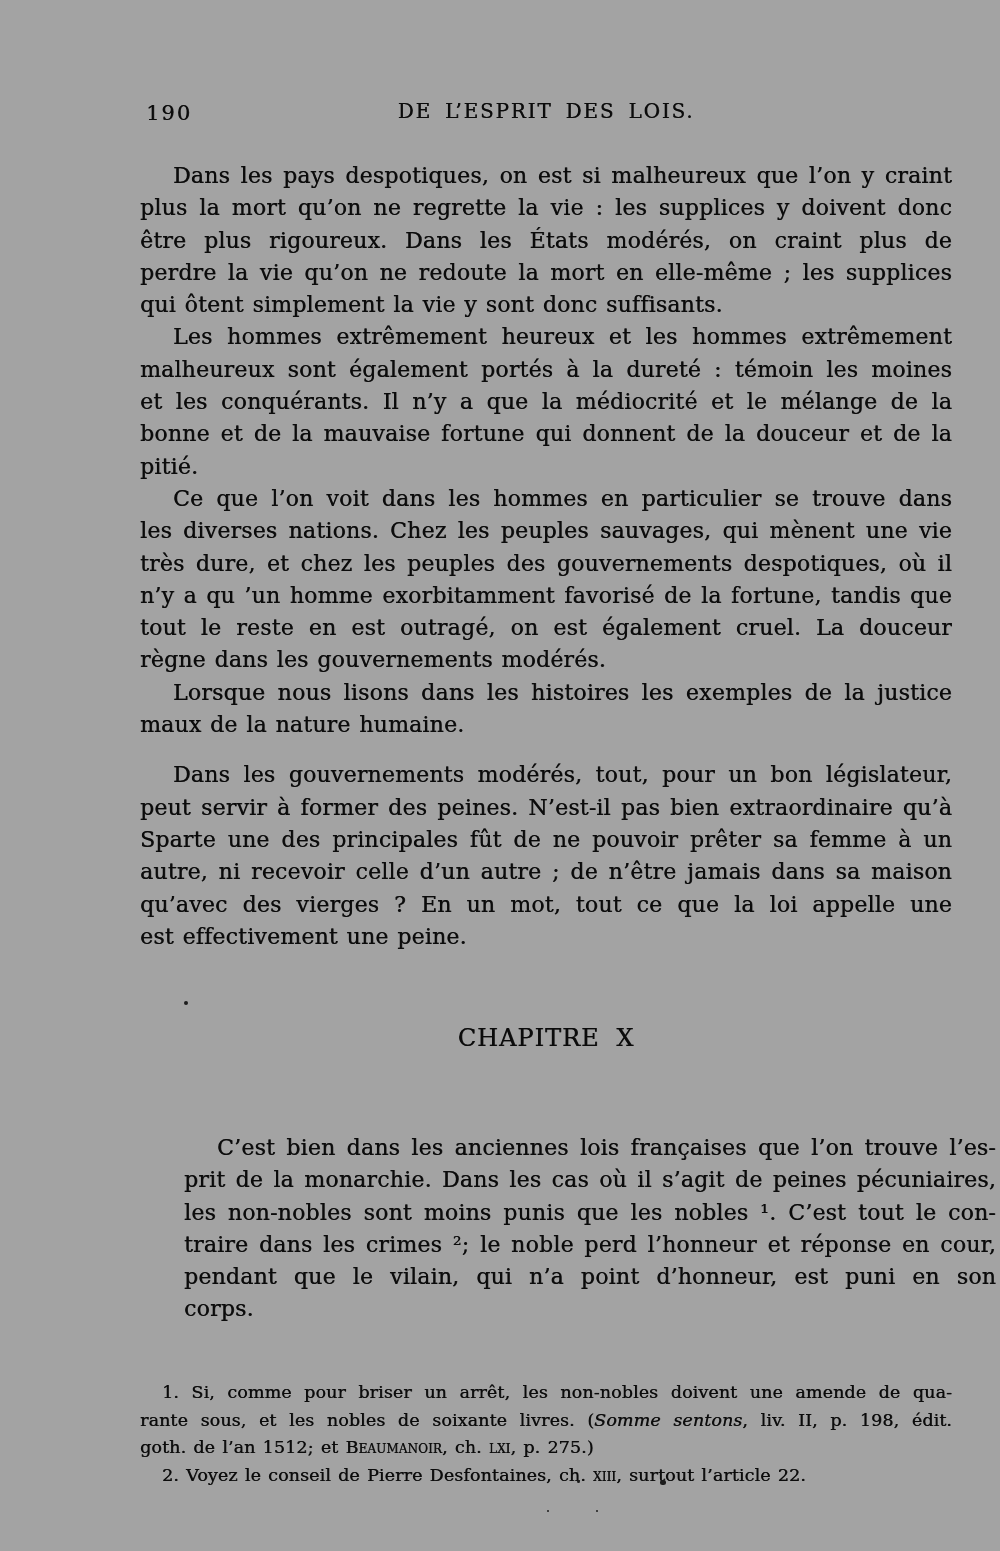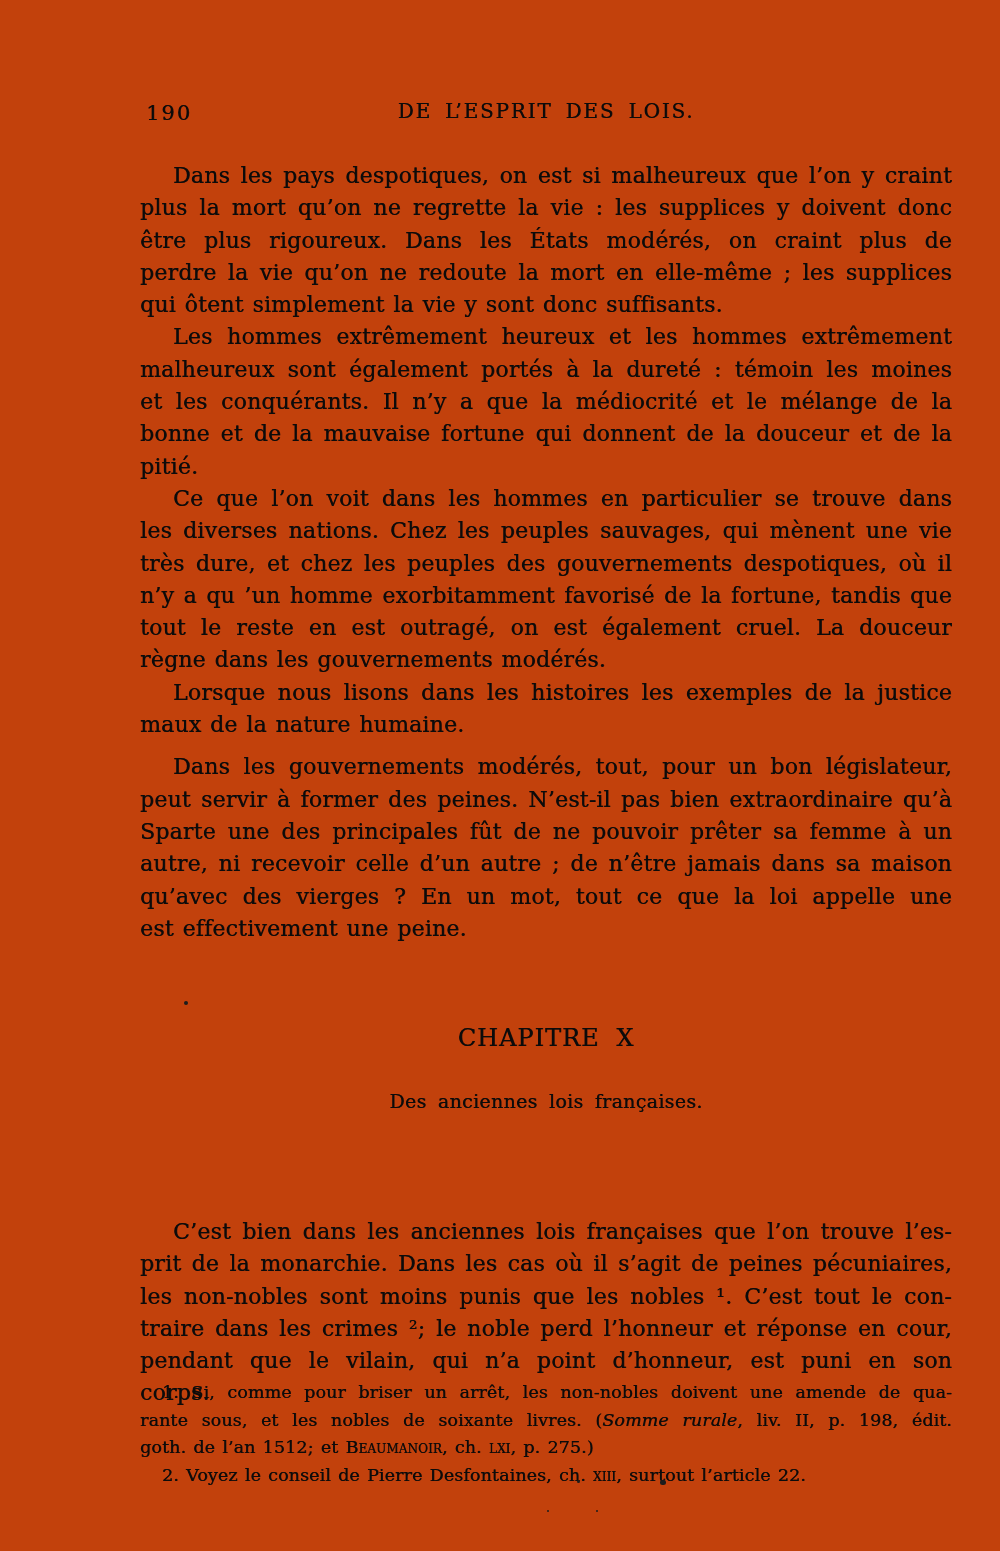--- a/index.html
+++ b/index.html
@@ -1,20 +1,20 @@
 <!DOCTYPE html>
 <html lang="fr"><head>
 <meta charset="utf-8">
 <style>
   html, body { margin: 0; padding: 0; background: #ffffff; }
   .page {
     position: relative;
     width: 1000px;
     height: 1551px;
-    background: #c2410c;
+    background: #a3a3a3;
     color: #0b0b0b;
     font-family: "DejaVu Serif", "Liberation Serif", serif;
     overflow: hidden;
     text-shadow: 0.45px 0.3px 0 rgba(12,12,12,0.78);
   }
   
   .running-head {
     position: absolute;
     left: 140px; top: 99px;
     width: 812px; height: 30px;
@@ -31,35 +31,35 @@
     letter-spacing: 1.8px;
     word-spacing: 5px;
   }
   
   .textblock {
     position: absolute;
     left: 140px;
     width: 812px;
   }
   #body-main   { top: 160px; }
-  #body-chapter{ top: 1216px; }
+  #body-chapter{ top: 1132px; margin-left: 44px; }
   .line {
     font-size: 22px;
     line-height: 32.3px;
     height: 32.3px;
     overflow: hidden;
     text-align: justify;
     text-align-last: justify;
     text-justify: inter-word;
     letter-spacing: 0.2px;
     word-spacing: 1.5px;
   }
   .line.first { text-indent: 33px; }
   .line.last  { text-align: left; text-align-last: left; }
-  .para.gap   { margin-top: 10px; }
+  .para.gap   { margin-top: 18px; }
   
   .chapter-heading {
     position: absolute;
     left: 140px; top: 1024px; width: 812px;
     text-align: center;
     font-size: 24px;
     letter-spacing: 1px;
     word-spacing: 8px;
   }
   .chapter-subtitle {
@@ -139,36 +139,35 @@
       <div class="line first">Dans les gouvernements modérés, tout, pour un bon législateur,</div>
       <div class="line">peut servir à former des peines. N’est-il pas bien extraordinaire qu’à</div>
       <div class="line">Sparte une des principales fût de ne pouvoir prêter sa femme à un</div>
       <div class="line">autre, ni recevoir celle d’un autre ; de n’être jamais dans sa maison</div>
       <div class="line">qu’avec des vierges ? En un mot, tout ce que la loi appelle une maison</div>
       <div class="line last">est effectivement une peine.</div>
     </div>
   </div>
 
   <div class="chapter-heading">CHAPITRE X</div>
-  <div class="chapter-subtitle">Des anciennes lois françaises.</div>
 
   <div class="textblock" id="body-chapter">
     <div class="para">
       <div class="line first">C’est bien dans les anciennes lois françaises que l’on trouve l’es-</div>
       <div class="line">prit de la monarchie. Dans les cas où il s’agit de peines pécuniaires,</div>
       <div class="line">les non-nobles sont moins punis que les nobles ¹. C’est tout le con-</div>
       <div class="line">traire dans les crimes ²; le noble perd l’honneur et réponse en cour,</div>
       <div class="line">pendant que le vilain, qui n’a point d’honneur, est puni en son</div>
       <div class="line last">corps.</div>
     </div>
   </div>
 
   <div class="textblock" id="footnotes">
     <div class="fn-line first">1. Si, comme pour briser un arrêt, les non-nobles doivent une amende de qua-</div>
-    <div class="fn-line"><span>rante sous, et les nobles de soixante livres. (</span><span class="it">Somme rurale</span><span>, liv. II, p. 198, édit.</span></div>
+    <div class="fn-line"><span>rante sous, et les nobles de soixante livres. (</span><span class="it">Somme sentons</span><span>, liv. II, p. 198, édit.</span></div>
     <div class="fn-line last"><span>goth. de l’an 1512; et </span><span class="sc">Beaumanoir</span><span>, ch. </span><span class="sc">lxi</span><span>, p. 275.)</span></div>
     <div class="fn-line first last"><span>2. Voyez le conseil de Pierre Desfontaines, ch. </span><span class="sc">xiii</span><span>, surtout l’article 22.</span></div>
   </div>
 
   <div class="speck" id="speck-1"></div>
   <div class="speck" id="speck-2"></div>
   <div class="speck" id="speck-3"></div>
   <div class="speck" id="speck-4"></div>
   <div class="speck" id="speck-5"></div>
 

